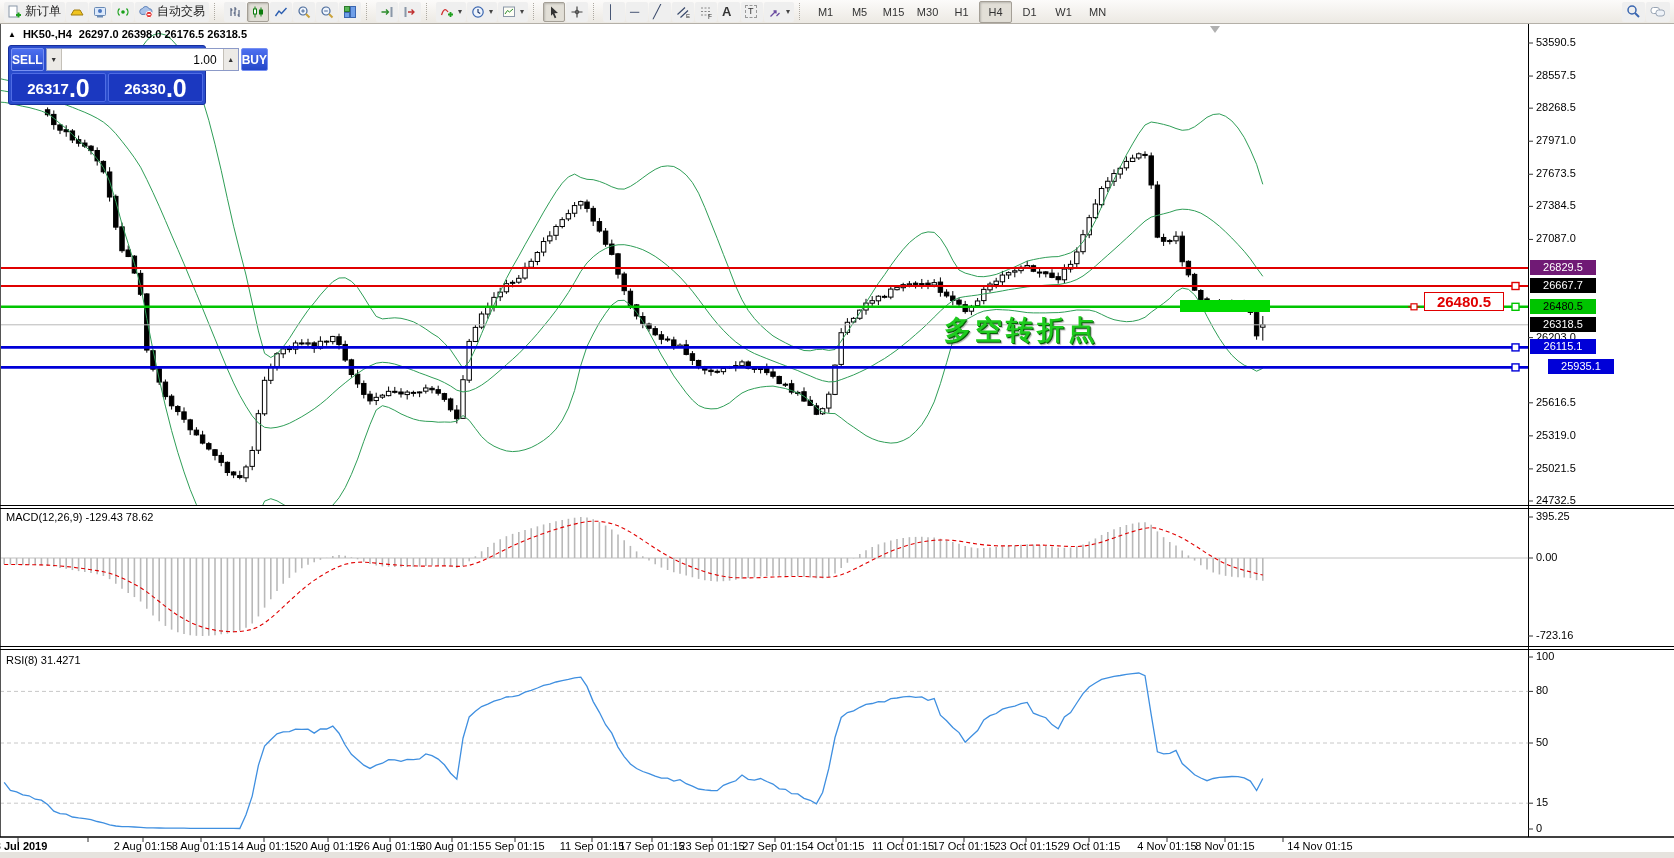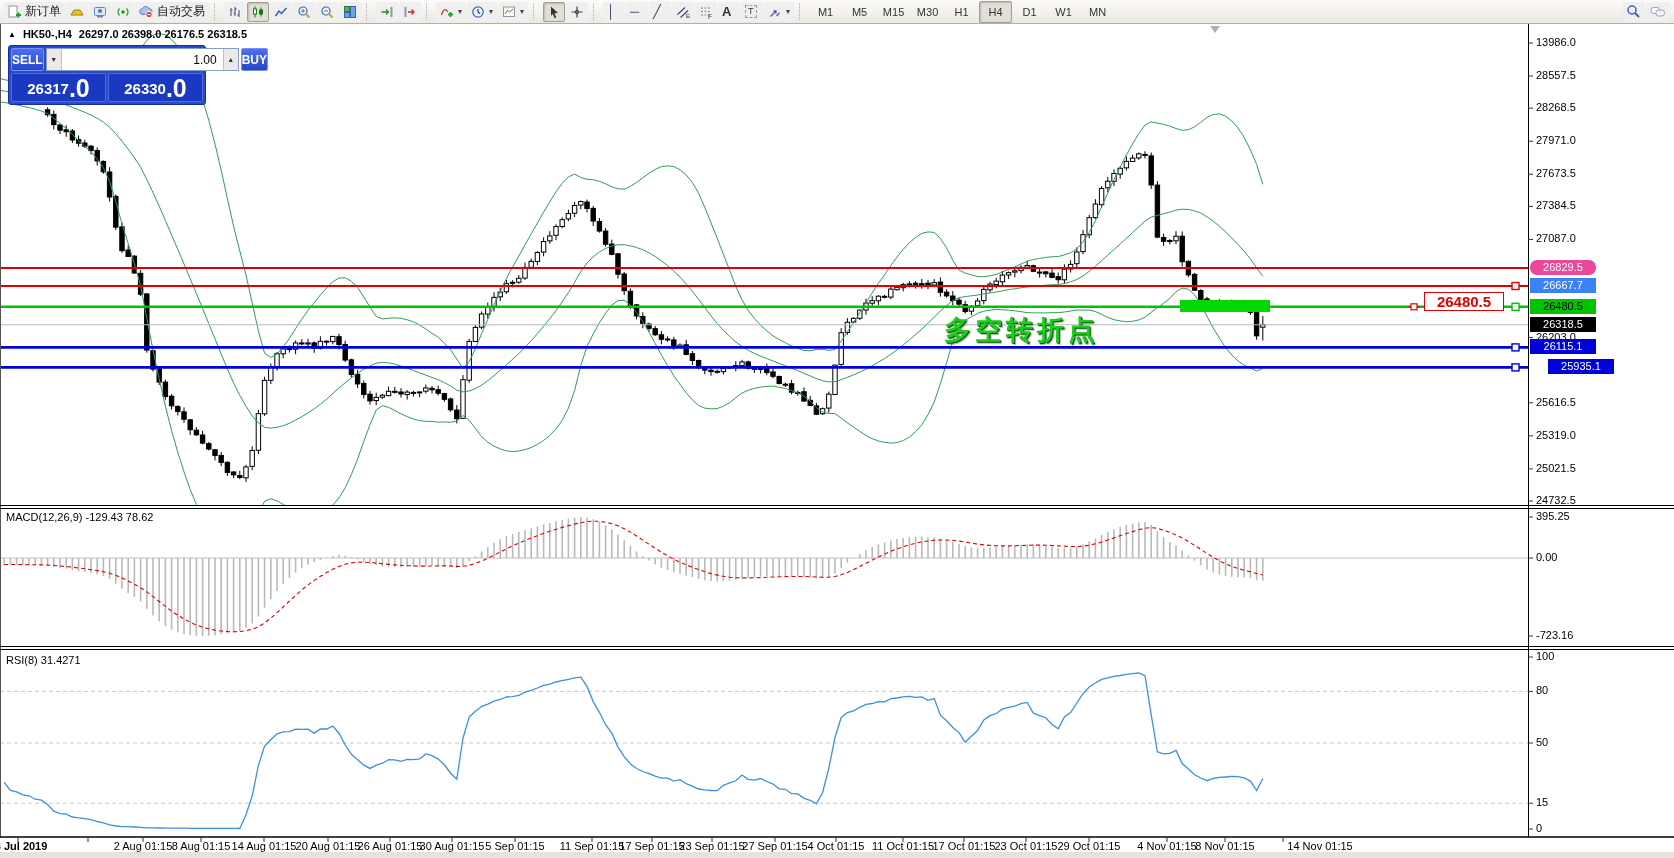--- a/index.html
+++ b/index.html
@@ -1023,36 +1023,36 @@
 <div id="callout">26480.5</div>
 
 <div class="ind-label" id="macd-label">
   <span>MACD(12,26,9)</span> <span>-129.43 78.62</span>
 </div>
 <div class="ind-label" id="rsi-label">
   <span>RSI(8)</span> <span>31.4271</span>
 </div>
 
 <div id="price-ticks">
-    <div class="ptick" style="top: 36px;">13986.0</div>
+    <div class="ptick" style="top: 36px;">53590.5</div>
     <div class="ptick" style="top: 69.0523px;">28557.5</div>
     <div class="ptick" style="top: 101.16px;">28268.5</div>
     <div class="ptick" style="top: 134.212px;">27971.0</div>
     <div class="ptick" style="top: 167.265px;">27673.5</div>
     <div class="ptick" style="top: 199.373px;">27384.5</div>
     <div class="ptick" style="top: 232.425px;">27087.0</div>
     <div class="ptick" style="top: 330.637px;">26203.0</div>
     <div class="ptick" style="top: 395.797px;">25616.5</div>
     <div class="ptick" style="top: 428.85px;">25319.0</div>
     <div class="ptick" style="top: 461.902px;">25021.5</div>
     <div class="ptick" style="top: 494.01px;">24732.5</div>
   </div>
 <div id="price-badges">
-    <div class="badge" style="top: 260.033px; background: #ec4899; color: rgb(255, 255, 255); border-radius: 7px;">26829.5</div>
-    <div class="badge" style="top: 278.009px; background: #3b82f6; color: rgb(255, 255, 255);">26667.7</div>
+    <div class="badge" style="top: 260.033px; background: #701a75; color: rgb(255, 255, 255);">26829.5</div>
+    <div class="badge" style="top: 278.009px; background: #000000; color: rgb(255, 255, 255);">26667.7</div>
     <div class="badge" style="top: 298.807px; background: rgb(0, 196, 0); color: rgb(0, 0, 0);">26480.5</div>
     <div class="badge" style="top: 339.403px; background: rgb(0, 0, 216); color: rgb(255, 255, 255);">26115.1</div>
     <div class="badge" style="top: 359.401px; background: rgb(0, 0, 216); color: rgb(255, 255, 255); margin-left: 18px;">25935.1</div>
     <div class="badge" style="top: 316.805px; background: rgb(0, 0, 0); color: rgb(255, 255, 255);">26318.5</div>
   </div>
 <div id="macd-ticks">
     <div class="ptick" style="top: 510px;">395.25</div>
     <div class="ptick" style="top: 551px;">0.00</div>
     <div class="ptick" style="top: 629px;">-723.16</div>
   </div>

